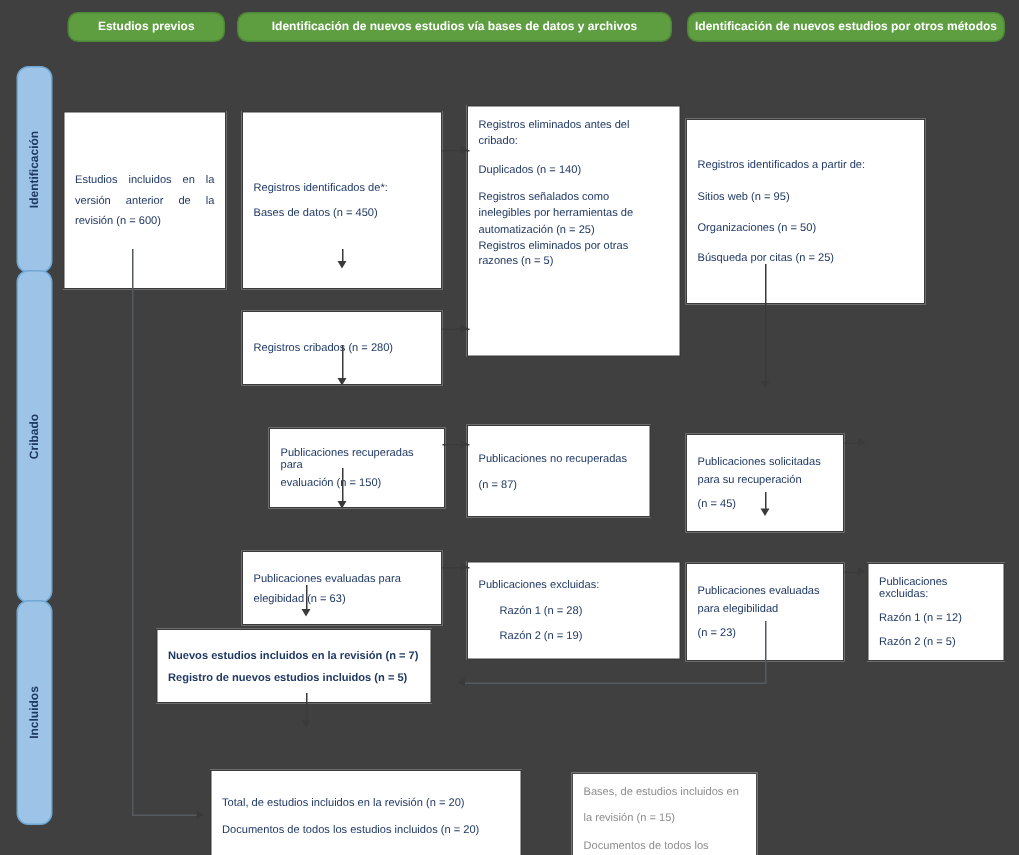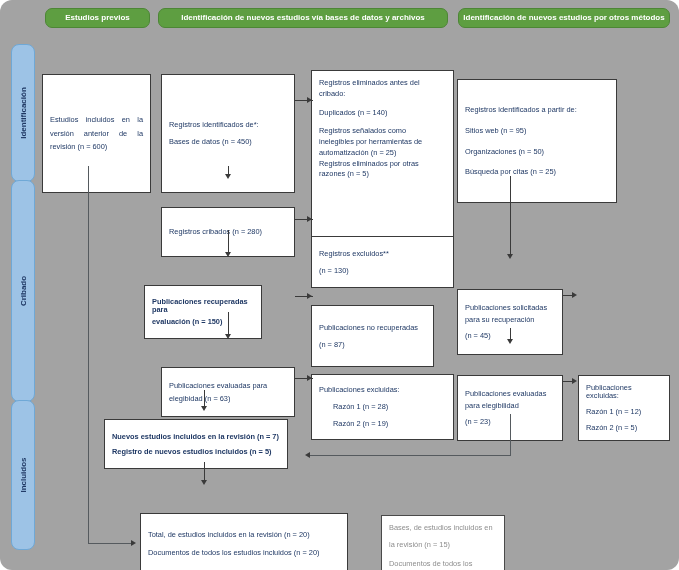--- a/index.html
+++ b/index.html
@@ -4,23 +4,22 @@
 <style>
   html,body{margin:0;padding:0;background:#ffffff;}
   body{
     font-family:"Liberation Sans", sans-serif;
     -webkit-font-smoothing:antialiased;
   }
   #canvas{
     position:relative;
     width:679px;
     height:570px;
-    background:#a3a3a3;
+    background:#404040;
     overflow:hidden;
-    border-radius:12px;
   }
   
   .hdr{
     position:absolute;
     background:#5e9e41;
     border:1px solid #4d8636;
     border-radius:7px;
     color:#ffffff;
     font-size:8px;
     font-weight:bold;
@@ -138,31 +137,27 @@
     <p>inelegibles por herramientas de</p>
     <p>automatización (n = 25)</p>
     <p>Registros eliminados por otras</p>
     <p>razones (n = 5)</p>
   </div>
 
   <div class="box" style="left:161px;top:180px;width:134px;height:50px;">
     <p>Registros cribados (n = 280)</p>
   </div>
 
-  <div class="box" style="left:311px;top:209px;width:143px;height:52px;">
-    <p>Registros excluidos**</p>
-    <p>(n = 130)</p>
-  </div>
-
-  <div class="box" style="left:144px;top:258px;width:118px;height:54px;font-weight:bold;">
+
+  <div class="box" style="left:179px;top:258px;width:118px;height:54px;">
     <p style="margin-bottom:5px;">Publicaciones recuperadas para</p>
     <p>evaluación (n = 150)</p>
   </div>
 
-  <div class="box" style="left:311px;top:278px;width:123px;height:62px;">
+  <div class="box" style="left:311px;top:256px;width:123px;height:62px;">
     <p>Publicaciones no recuperadas</p>
     <p>(n = 87)</p>
   </div>
 
   <div class="box" style="left:161px;top:340px;width:134px;height:50px;">
     <p style="margin-bottom:5px;">Publicaciones evaluadas para</p>
     <p>elegibidad (n = 63)</p>
   </div>
 
   <div class="box" style="left:311px;top:347px;width:143px;height:66px;">

